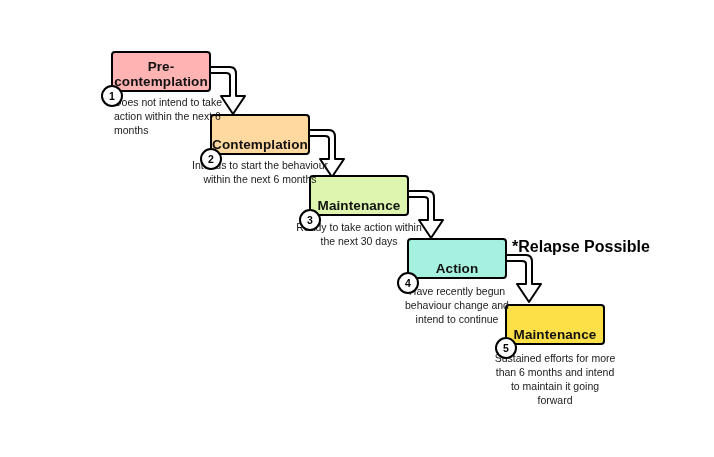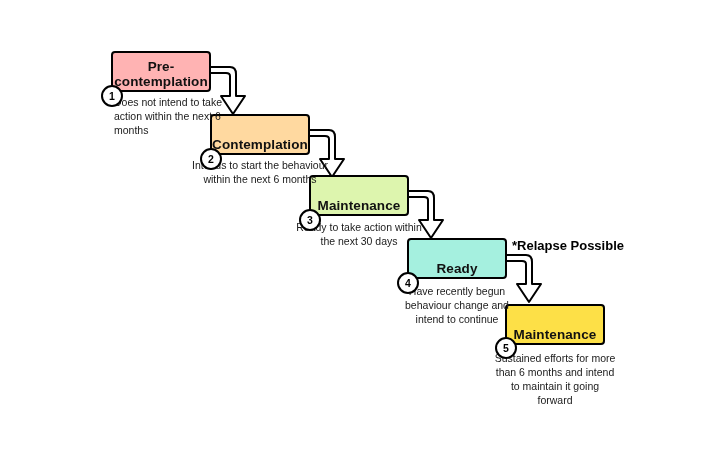--- a/index.html
+++ b/index.html
@@ -58,21 +58,21 @@
     z-index: 4;
   }
   .desc.center { text-align: center; }
   .desc.left { text-align: left; }
   .arrow {
     position: absolute;
     z-index: 2;
   }
   .note {
     position: absolute;
-    font-size: 13px;
+    font-size: 16px;
     font-weight: bold;
     color: #000000;
     white-space: nowrap;
     z-index: 6;
   }
 </style>
 </head>
 <body>
 
 <div id="canvas" style="background: rgb(255, 255, 255);">
@@ -104,21 +104,21 @@
     </div>
     <div class="desc center" style="left: 192px; top: 159px; width: 136px;">Intends to start the behaviour within the next 6 months</div>
     <div class="stage-box" style="left: 309px; top: 175px; width: 100px; height: 41px; background: rgb(221, 245, 174);">
       <span>Maintenance</span>
     </div>
     <div class="badge" style="left: 299px; top: 209px;">
       <span>3</span>
     </div>
     <div class="desc center" style="left: 292px; top: 221px; width: 134px;">Ready to take action within the next 30 days</div>
     <div class="stage-box" style="left: 407px; top: 238px; width: 100px; height: 41px; background: rgb(165, 240, 223);">
-      <span>Ready</span>
+      <span>Action</span>
     </div>
     <div class="badge" style="left: 397px; top: 272px;">
       <span>4</span>
     </div>
     <div class="desc center" style="left: 396px; top: 285px; width: 122px;">Have recently begun behaviour change and intend to continue</div>
     <div class="stage-box" style="left: 505px; top: 304px; width: 100px; height: 41px; background: #fde047;">
       <span>Maintenance</span>
     </div>
     <div class="badge" style="left: 495px; top: 337px;">
       <span>5</span>

